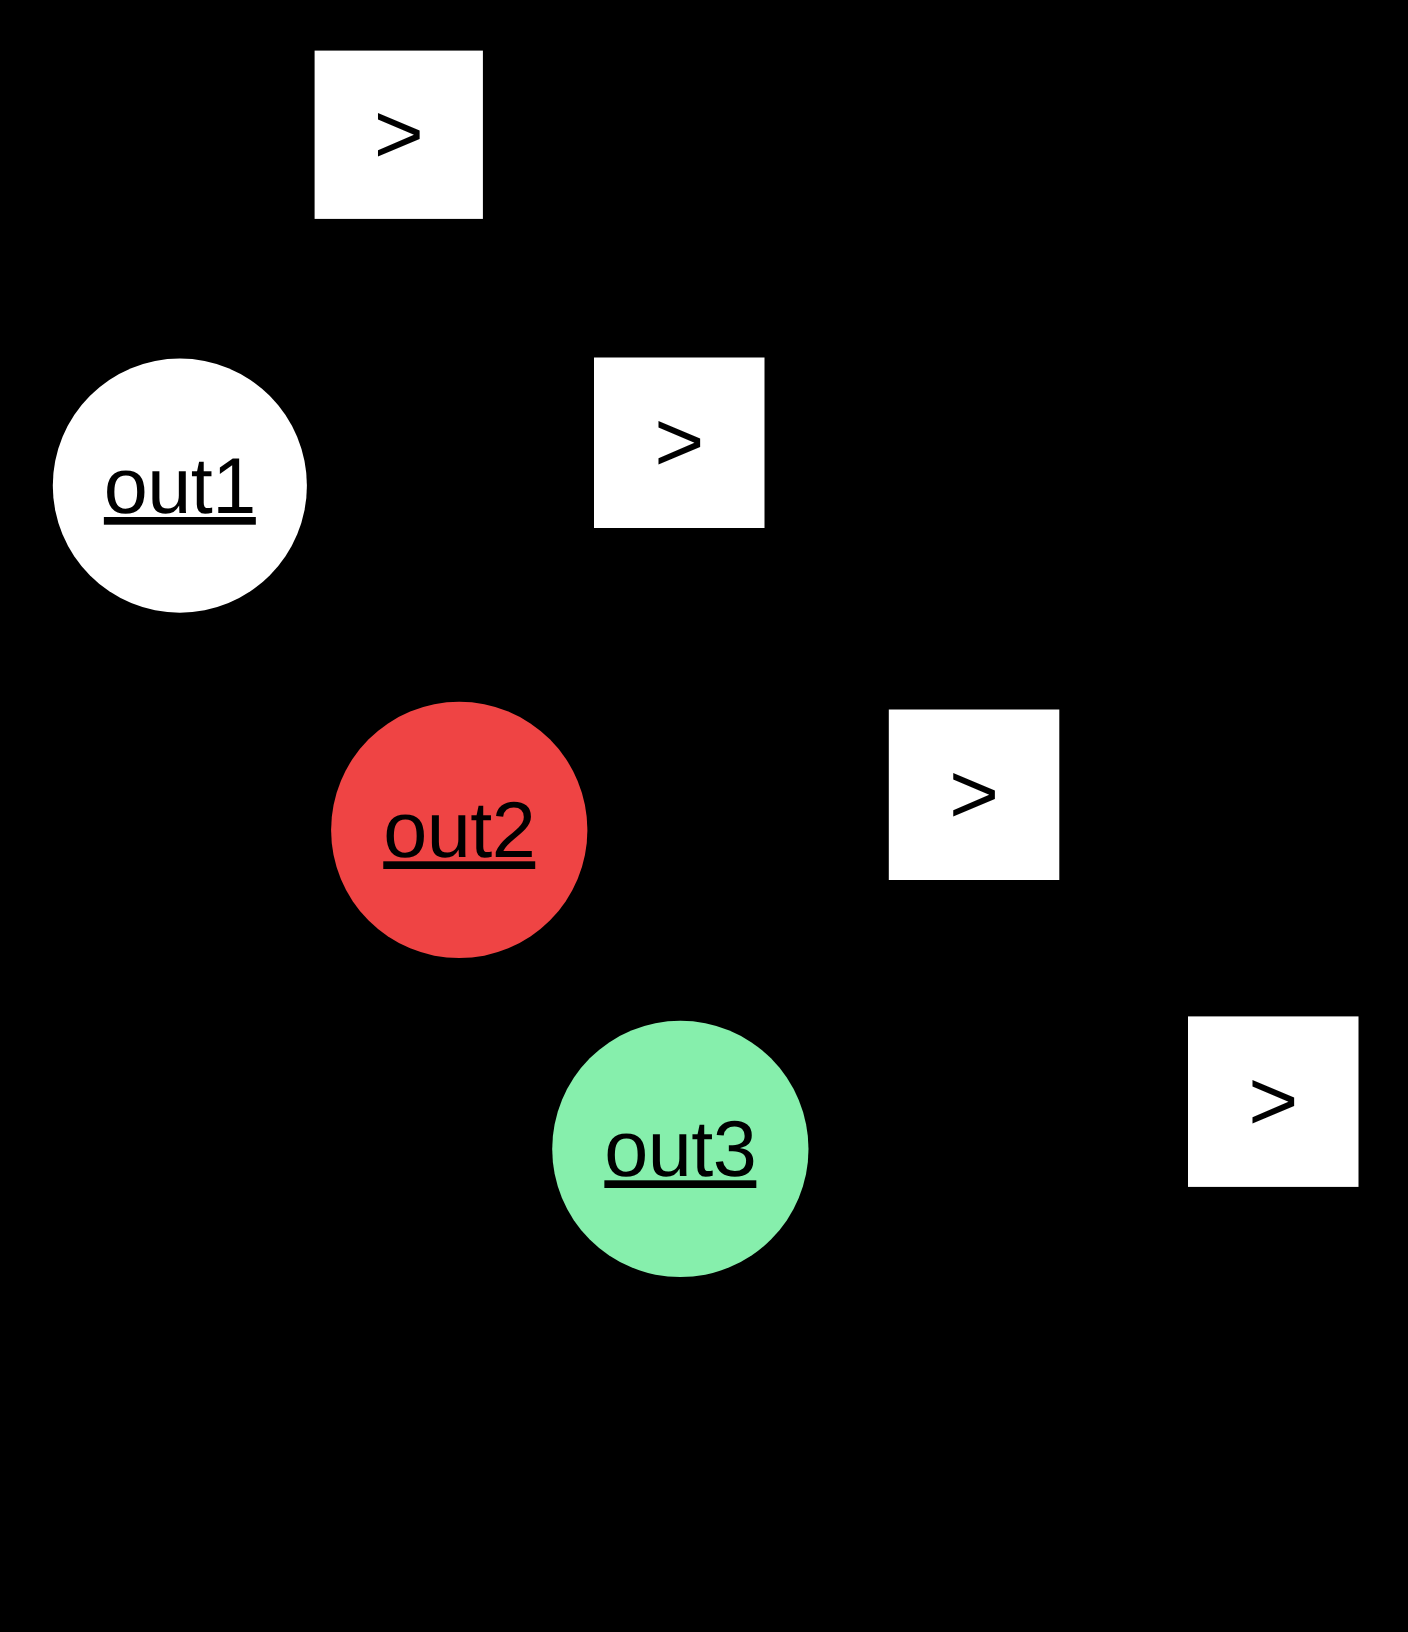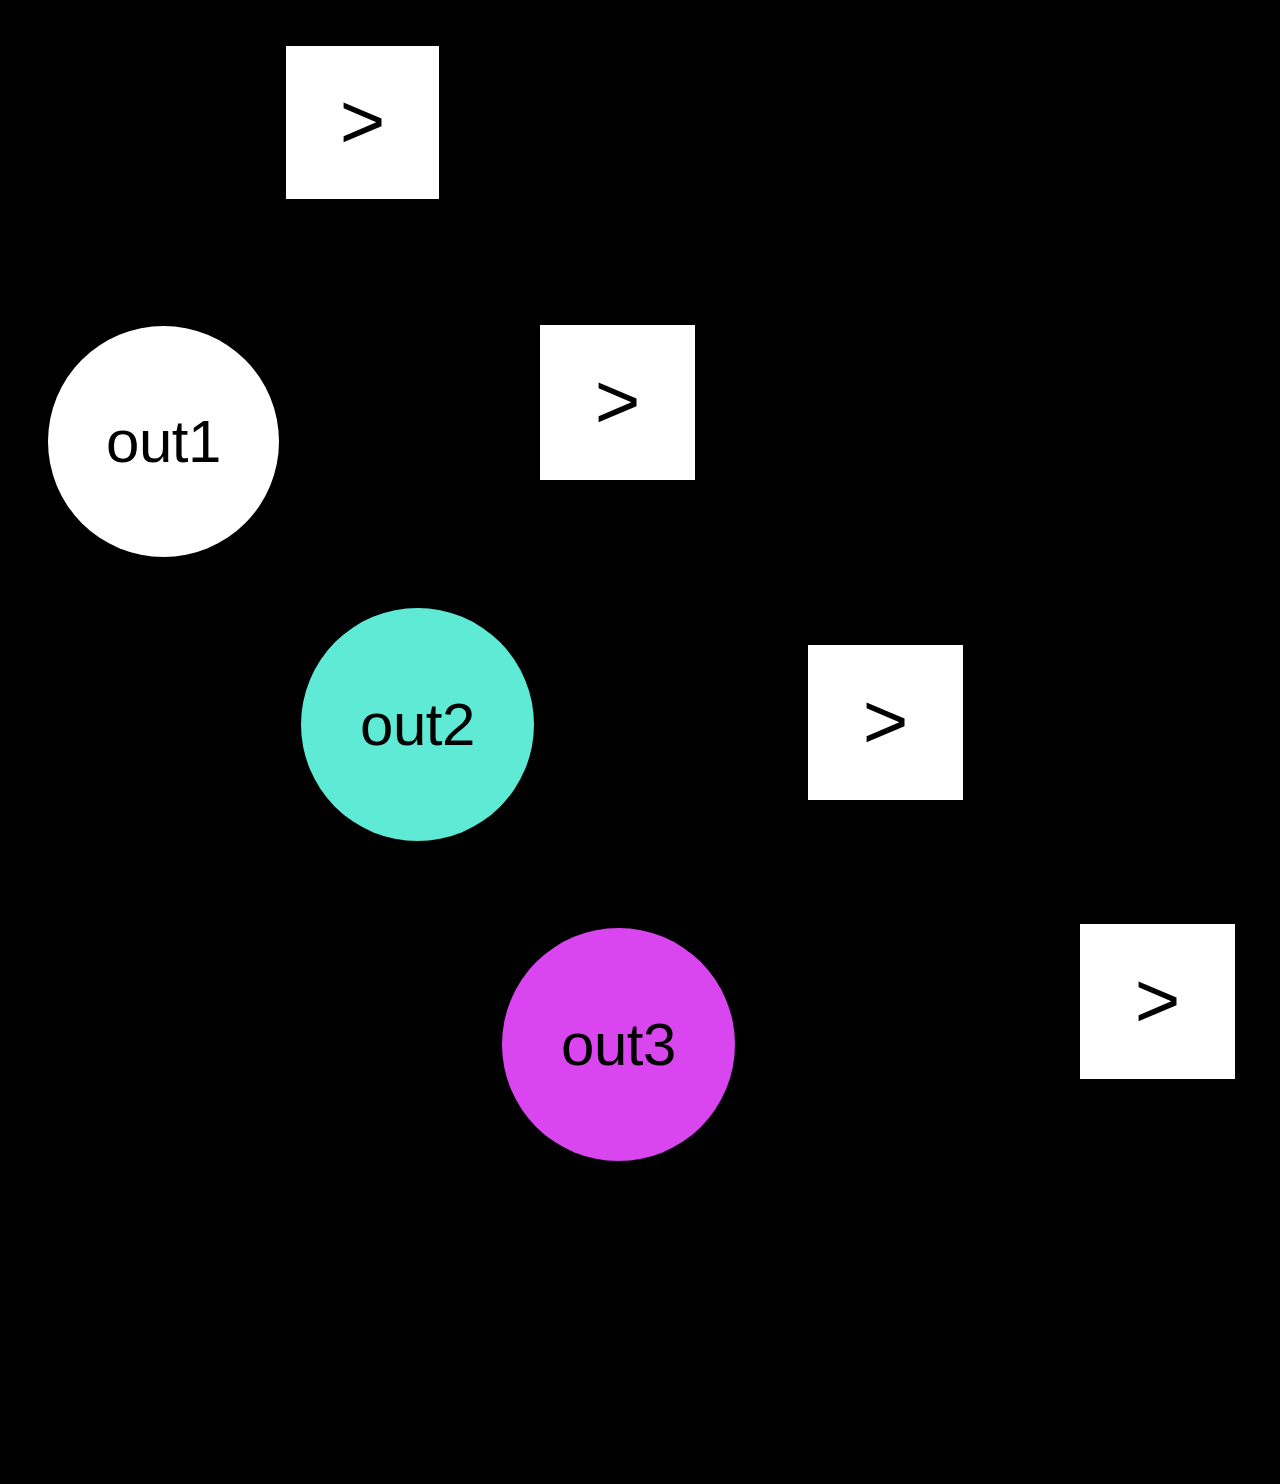--- a/index.html
+++ b/index.html
@@ -38,51 +38,52 @@
     white-space: nowrap;
     color: #000000;
   }
   .label-square {
     font-size: 78px;
     font-weight: 400;
     letter-spacing: 0;
     transform: translateY(-2px);
   }
   .label-circle {
-    font-size: 60px;
+    font-size: 72px;
     font-weight: 400;
     letter-spacing: -0.5px;
+    text-decoration: underline;
   }
 </style>
 </head>
 <body style="background: rgb(0, 0, 0);">
 
 <div id="canvas" style="width: 1280px; height: 1484px; background: rgb(0, 0, 0);">
 
   <div class="node node-square" style="left: 286px; top: 46px; width: 153px; height: 153px; background: rgb(255, 255, 255); color: rgb(0, 0, 0);">
     <span class="node-label label-square">&gt;</span>
   </div>
 
   <div class="node node-circle" style="left: 48px; top: 326px; width: 231px; height: 231px; background: rgb(255, 255, 255); color: rgb(0, 0, 0);">
     <span class="node-label label-circle">out1</span>
   </div>
 
   <div class="node node-square" style="left: 540px; top: 325px; width: 155px; height: 155px; background: rgb(255, 255, 255); color: rgb(0, 0, 0);">
     <span class="node-label label-square">&gt;</span>
   </div>
 
-  <div class="node node-circle" style="left: 301px; top: 608px; width: 233px; height: 233px; background: #5eead4; color: rgb(0, 0, 0);">
+  <div class="node node-circle" style="left: 301px; top: 638px; width: 233px; height: 233px; background: #ef4444; color: rgb(0, 0, 0);">
     <span class="node-label label-circle">out2</span>
   </div>
 
   <div class="node node-square" style="left: 808px; top: 645px; width: 155px; height: 155px; background: rgb(255, 255, 255); color: rgb(0, 0, 0);">
     <span class="node-label label-square">&gt;</span>
   </div>
 
-  <div class="node node-circle" style="left: 502px; top: 928px; width: 233px; height: 233px; background: #d946ef; color: rgb(0, 0, 0);">
+  <div class="node node-circle" style="left: 502px; top: 928px; width: 233px; height: 233px; background: #86efac; color: rgb(0, 0, 0);">
     <span class="node-label label-circle">out3</span>
   </div>
 
   <div class="node node-square" style="left: 1080px; top: 924px; width: 155px; height: 155px; background: rgb(255, 255, 255); color: rgb(0, 0, 0);">
     <span class="node-label label-square">&gt;</span>
   </div>
 
 
 </div>
 

